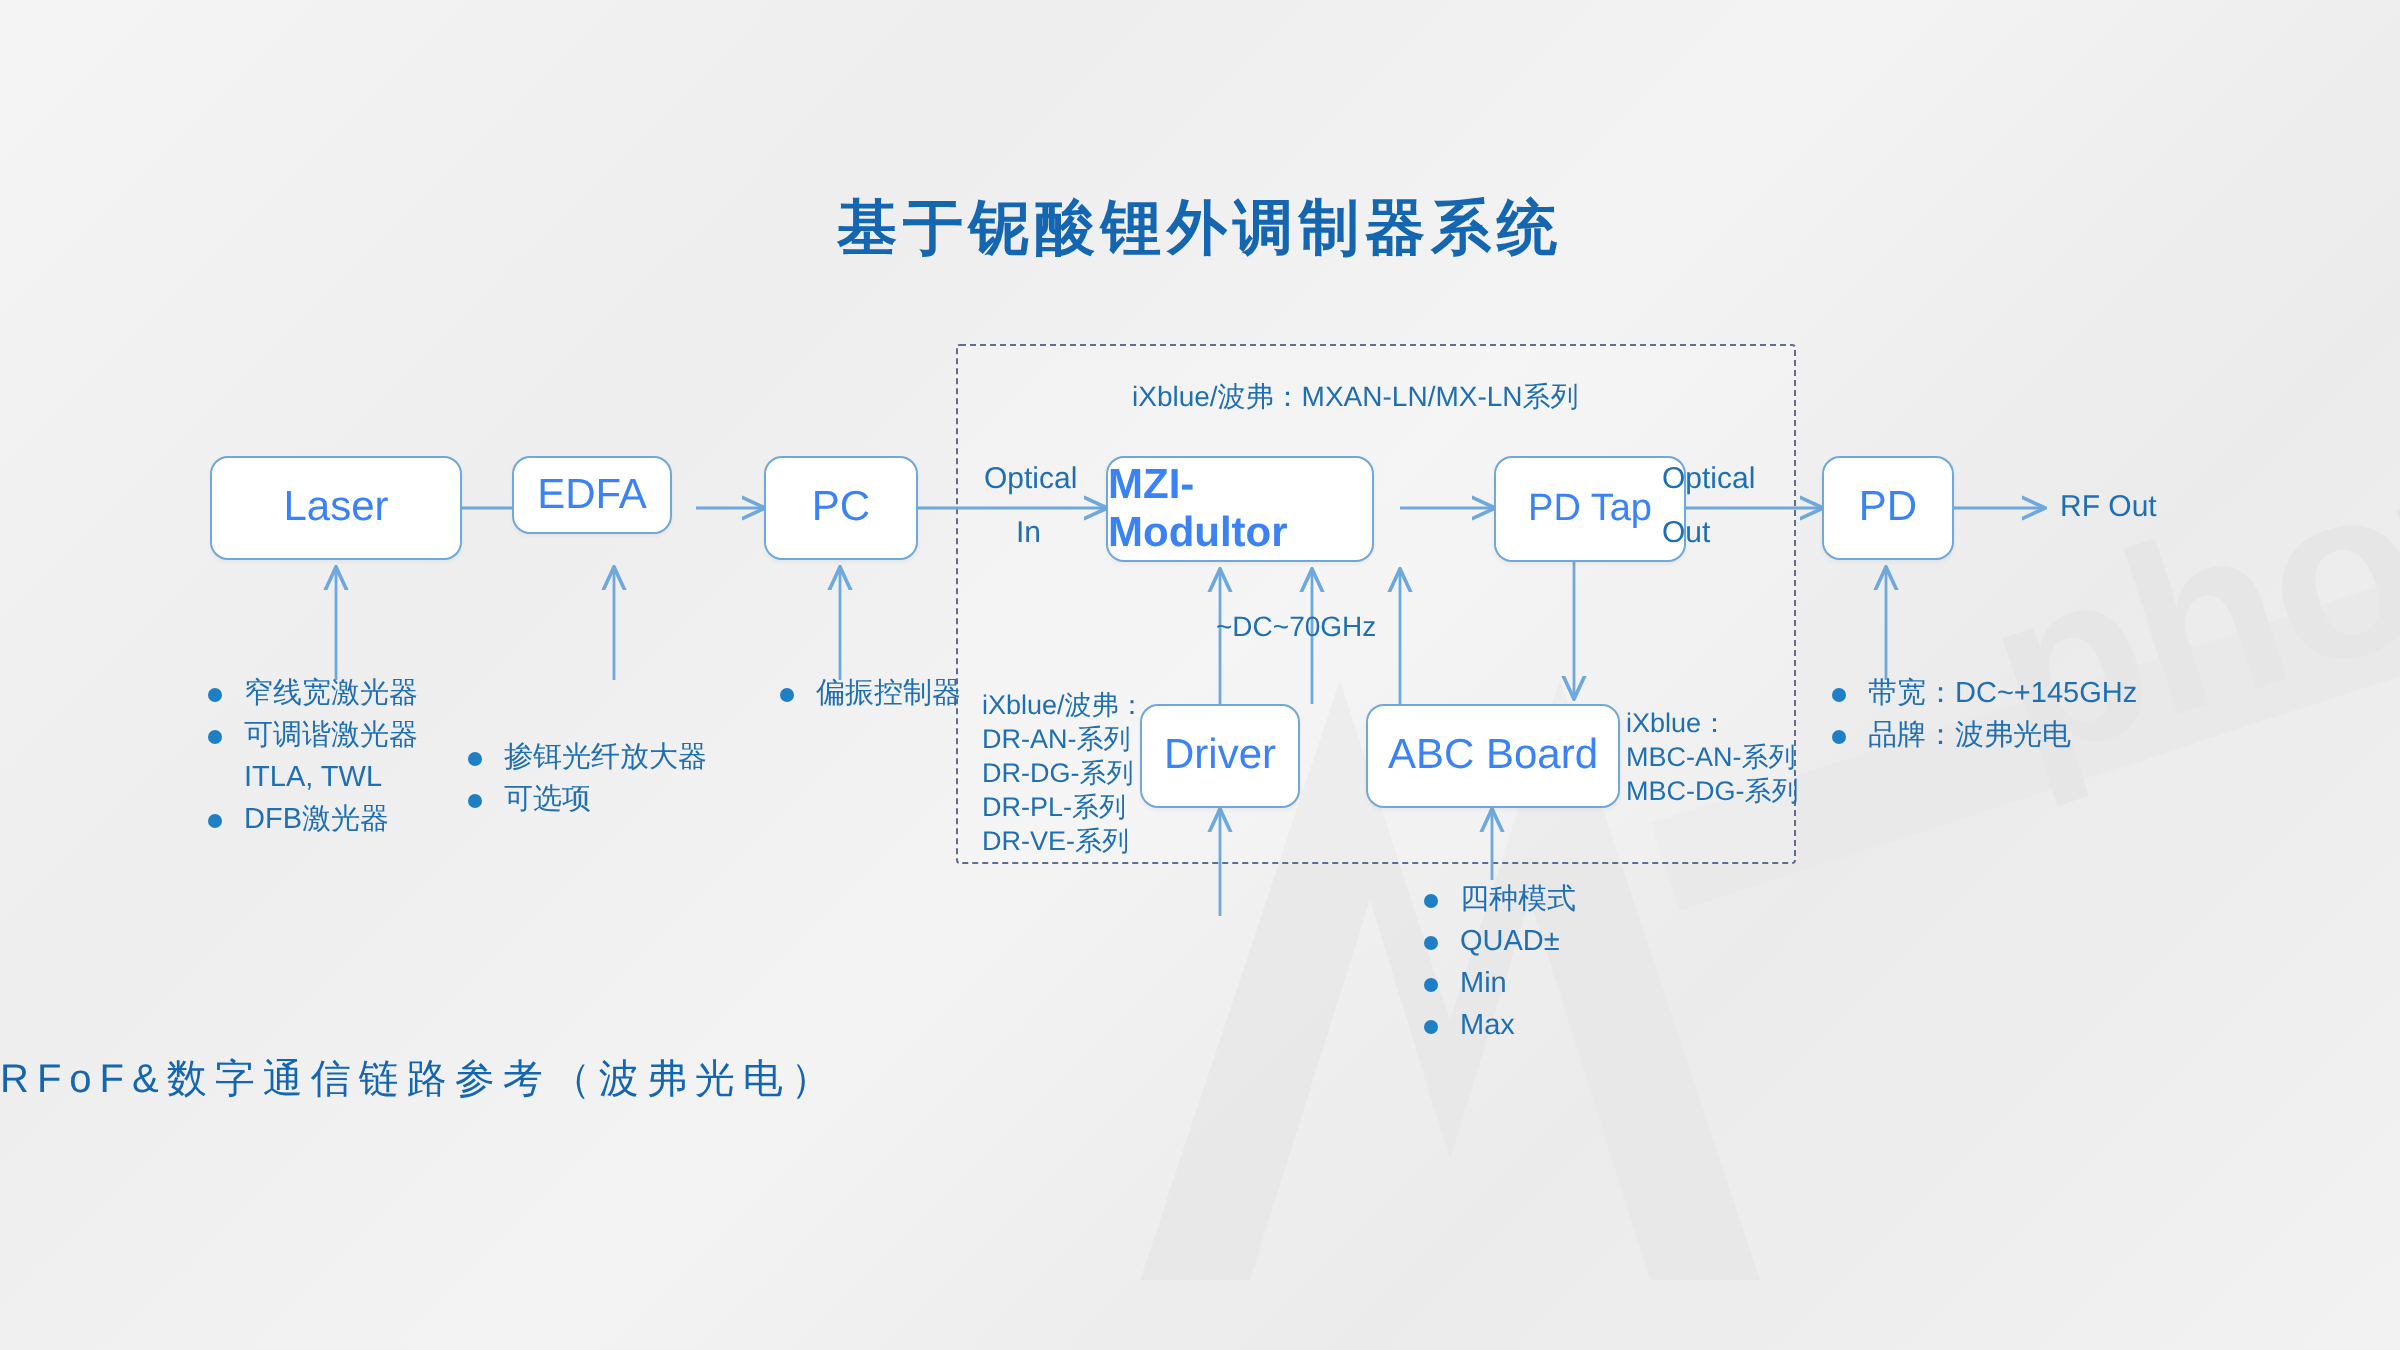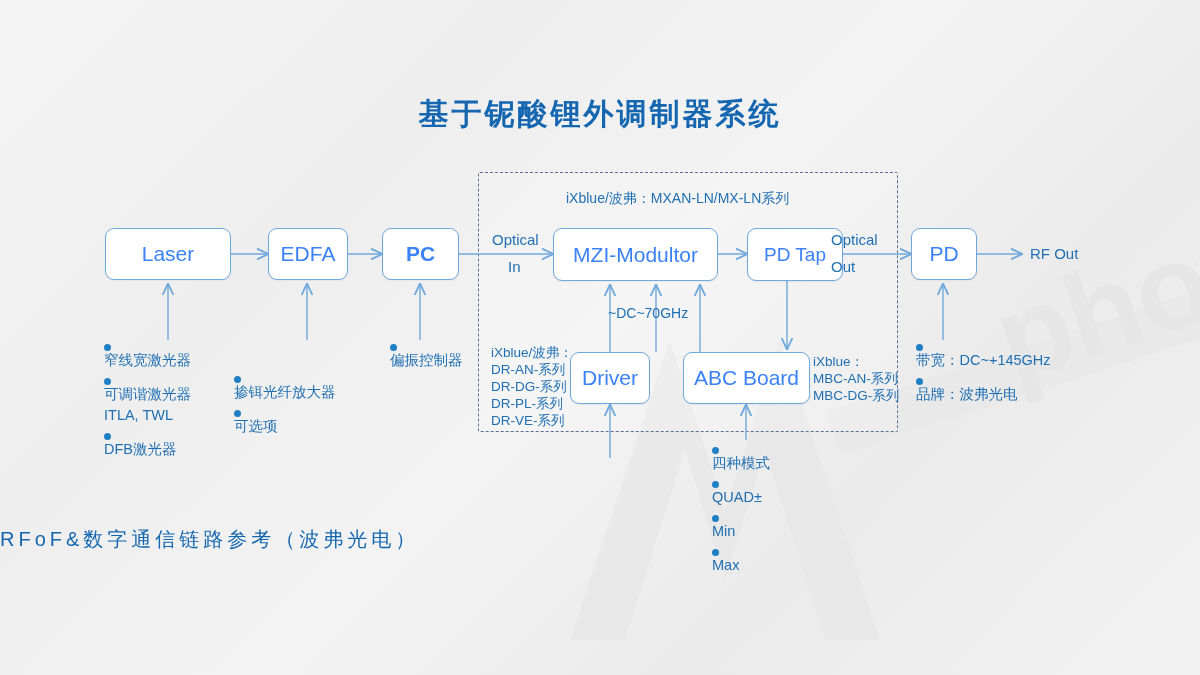--- a/index.html
+++ b/index.html
@@ -76,21 +76,21 @@
     border-radius:2px;
     box-sizing:border-box;
     background:rgba(255,255,255,0.18);
   }
   
   .lbl{position:absolute;color:#1f6fb2;font-size:13.5px;line-height:17px;white-space:nowrap;}
   .lbl.mid{font-size:14px;line-height:18px;}
   .io{position:absolute;color:#1f6fb2;font-size:15px;line-height:21px;white-space:nowrap;}
   
   .blist{position:absolute;}
-  .brow{display:flex;align-items:flex-start;margin-bottom:2px;flex-direction:column;}
+  .brow{display:flex;align-items:flex-start;margin-bottom:2px;}
   .bdot{
     width:7px;height:7px;border-radius:50%;
     background:#1f7fc4;flex:0 0 auto;margin-top:6px;margin-right:11px;
   }
   .btxt{color:#1f6fb2;font-size:14.5px;line-height:19px;white-space:nowrap;}
   .nodot{width:7px;flex:0 0 auto;margin-right:11px;}
   
   #wires{position:absolute;left:0;top:0;width:1200px;height:675px;pointer-events:none;}
 </style>
 </head>
@@ -135,23 +135,23 @@
 
       <line x1="610" y1="458" x2="610" y2="405"></line>
 
       <line x1="746" y1="440" x2="746" y2="405"></line>
 
       <line x1="787" y1="281" x2="787" y2="349"></line>
     </g>
   </svg>
 
   <div class="box" style="left:105px;top:228px;width:126px;height:52px;">Laser</div>
-  <div class="box" style="left:268px;top:228px;width:80px;height:52px;">EDFA</div>
-  <div class="box" style="left:382px;top:228px;width:77px;height:52px;font-weight:bold;">PC</div>
-  <div class="box" style="left:553px;top:228px;width:165px;height:53px;">MZI-Modultor</div>
+  <div class="box" style="left:256px;top:228px;width:80px;height:39px;">EDFA</div>
+  <div class="box" style="left:382px;top:228px;width:77px;height:52px;">PC</div>
+  <div class="box" style="left:553px;top:228px;width:134px;height:53px;font-weight:bold;">MZI-Modultor</div>
   <div class="box small" style="left:747px;top:228px;width:96px;height:53px;">PD Tap</div>
   <div class="box" style="left:570px;top:352px;width:80px;height:52px;">Driver</div>
   <div class="box" style="left:683px;top:352px;width:127px;height:52px;">ABC Board</div>
   <div class="box" style="left:911px;top:228px;width:66px;height:52px;">PD</div>
 
   <div class="io" style="left:492px;top:229px;">Optical</div>
   <div class="io" style="left:508px;top:256px;">In</div>
   <div class="io" style="left:831px;top:229px;">Optical</div>
   <div class="io" style="left:831px;top:256px;">Out</div>
   <div class="io" style="left:1030px;top:243px;">RF Out</div>

